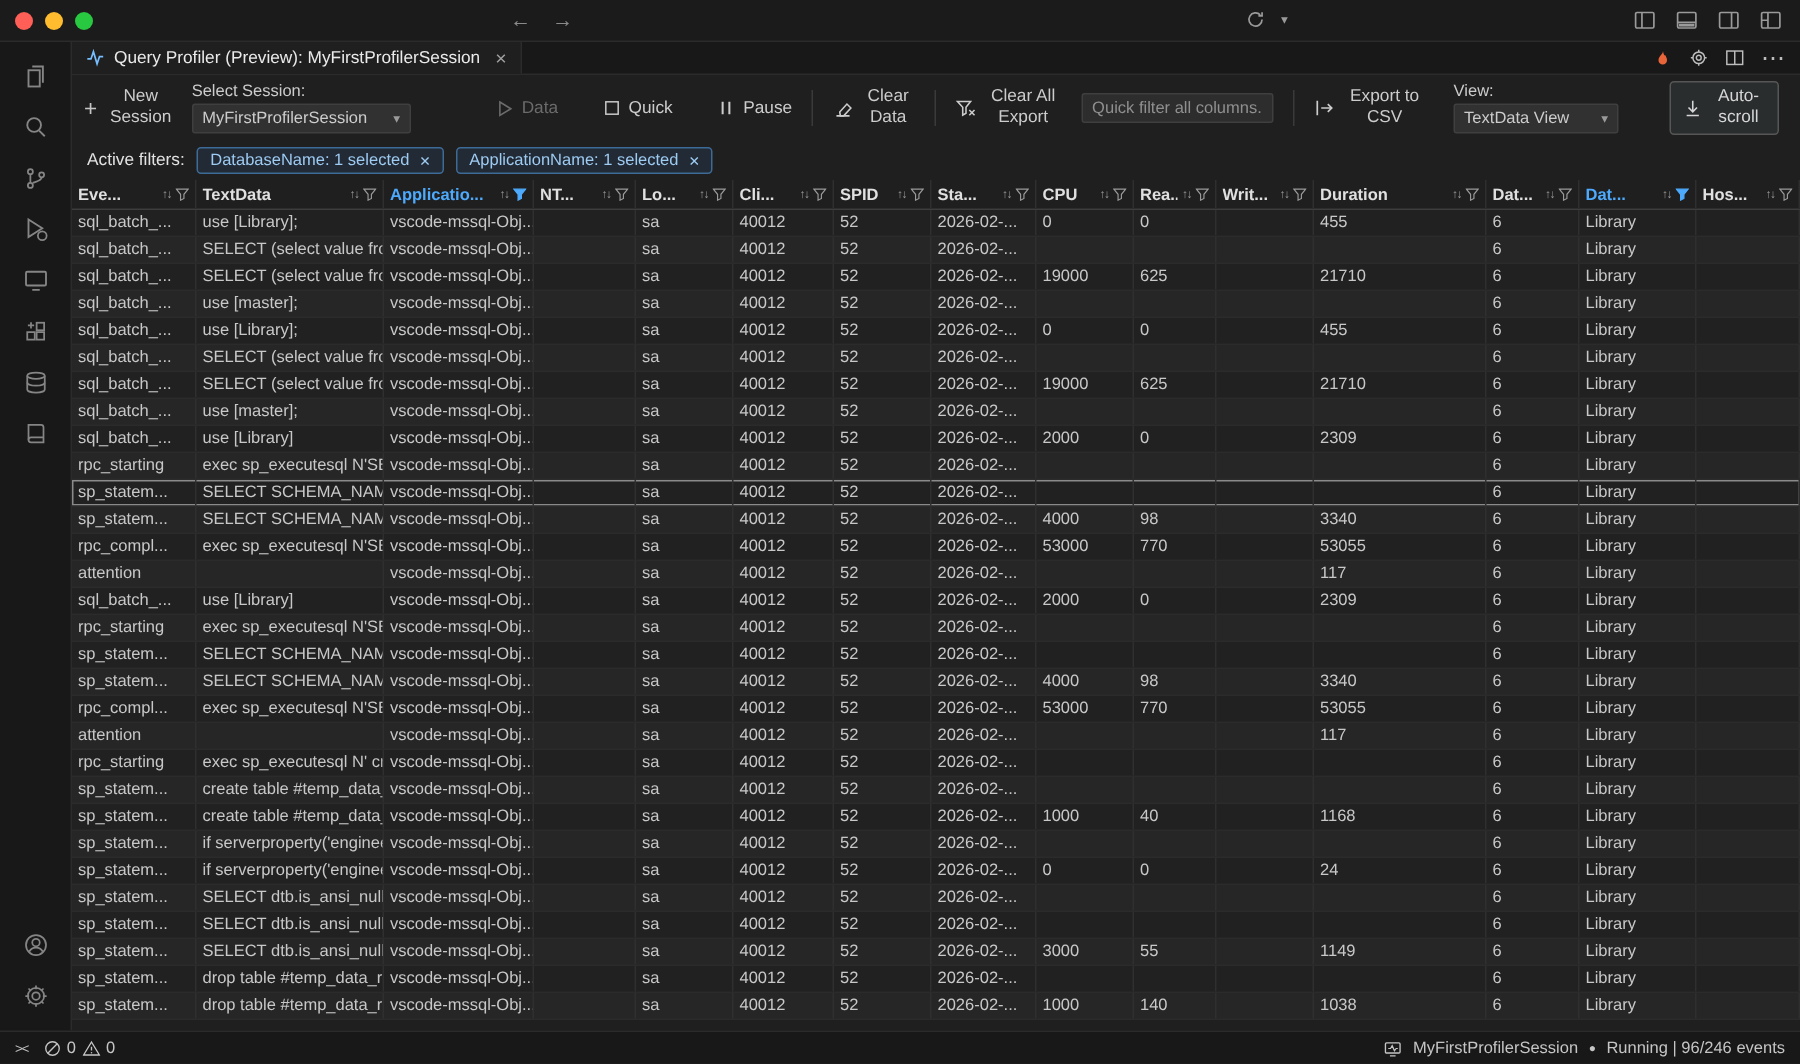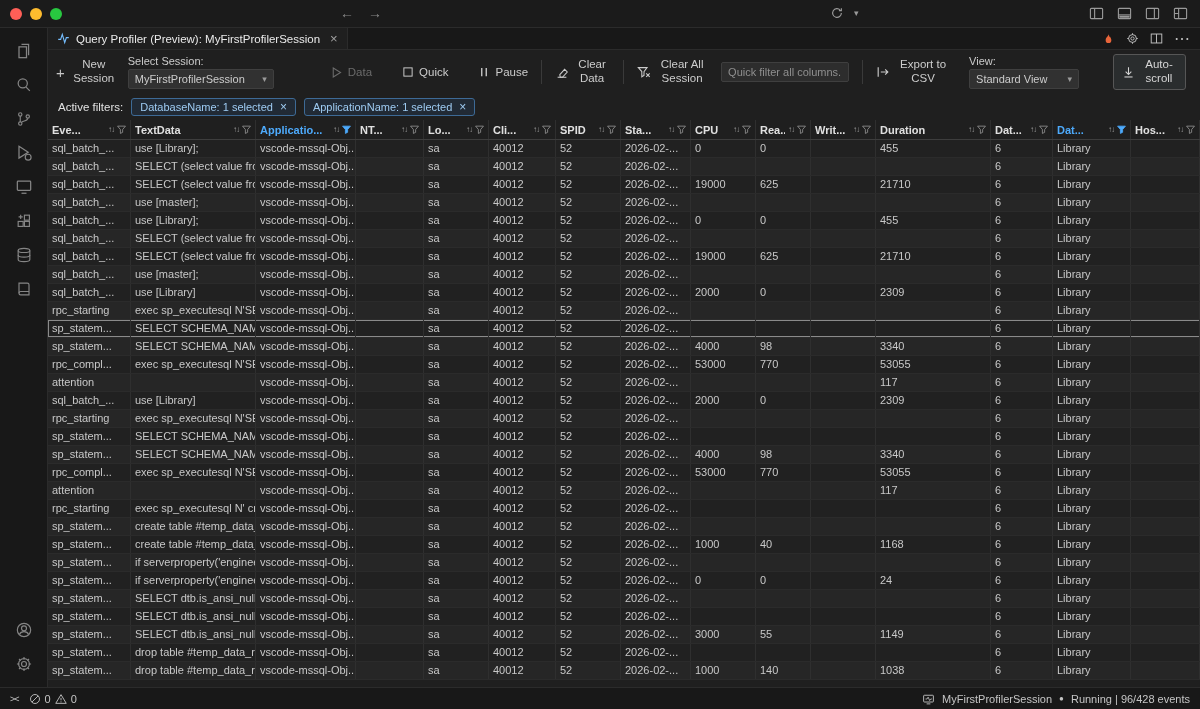--- a/index.html
+++ b/index.html
@@ -271,35 +271,35 @@
               <path d="M3 14h10" stroke="#cccccc" stroke-width="1.2"></path>
             </svg>
           <span class="lbl2" style="width:36px">Clear Data</span>
         </div>
         <div class="sep"></div>
         <div class="tb-btn">
           <svg class="icon" width="14" height="14" viewBox="0 0 16 16">
               <path d="M1.5 3h10L8 7.5V12l-2.5 1.5V7.5z" fill="none" stroke="#cccccc" stroke-width="1.2"></path>
               <path d="M10.5 9.5l4 4M14.5 9.5l-4 4" stroke="#cccccc" stroke-width="1.2"></path>
             </svg>
-          <span class="lbl2" style="width:52px">Clear All Session</span>
+          <span class="lbl2" style="width:52px">Clear All Export</span>
         </div>
         <input class="quick-filter" type="text" placeholder="Quick filter all columns..." style="">
         <div class="sep"></div>
         <div class="tb-btn">
           <svg class="icon" width="14" height="14" viewBox="0 0 16 16">
               <path d="M2.5 2.5v11" stroke="#cccccc" stroke-width="1.3"></path>
               <path d="M5.5 8h8M10.5 5l3 3-3 3" fill="none" stroke="#cccccc" stroke-width="1.3"></path>
             </svg>
           <span class="lbl2" style="width:56px">Export to CSV</span>
         </div>
         <div class="group" style="margin-left:18px">
           <span class="small-label">View:</span>
           <div class="selectbox" style="width:110px">
-            <span>Standard View</span>
+            <span>TextData View</span>
             <span class="chev">▾</span>
           </div>
         </div>
         <div class="autoscroll">
           <svg class="icon" width="13" height="13" viewBox="0 0 16 16">
               <path d="M8 1.5v8.5M4.5 7L8 10.5 11.5 7" fill="none" stroke="#d6d6d6" stroke-width="1.3"></path>
               <path d="M3 13.5h10" stroke="#d6d6d6" stroke-width="1.3"></path>
             </svg>
           <span class="lbl2" style="width:36px">Auto-scroll</span>
         </div>
@@ -989,17 +989,17 @@
       <span>0</span>
     </div>
     <div class="sb-right">
       <svg class="icon" width="13" height="12" viewBox="0 0 16 16">
           <rect x="1.5" y="3" width="13" height="9" rx="1" fill="none" stroke="#c5c5c5" stroke-width="1.2"></rect>
           <path d="M4 8h2l1.5-2.5L9.5 10 11 8h1.5" fill="none" stroke="#c5c5c5" stroke-width="1.1"></path>
           <path d="M5.5 14.5h5" stroke="#c5c5c5" stroke-width="1.2"></path>
         </svg>
       <span>MyFirstProfilerSession</span>
       <span class="rec-dot">●</span>
-      <span>Running | 96/428 events</span>
+      <span>Running | 96/246 events</span>
     </div>
   </div>
 
 </div>
 
 </body></html>

